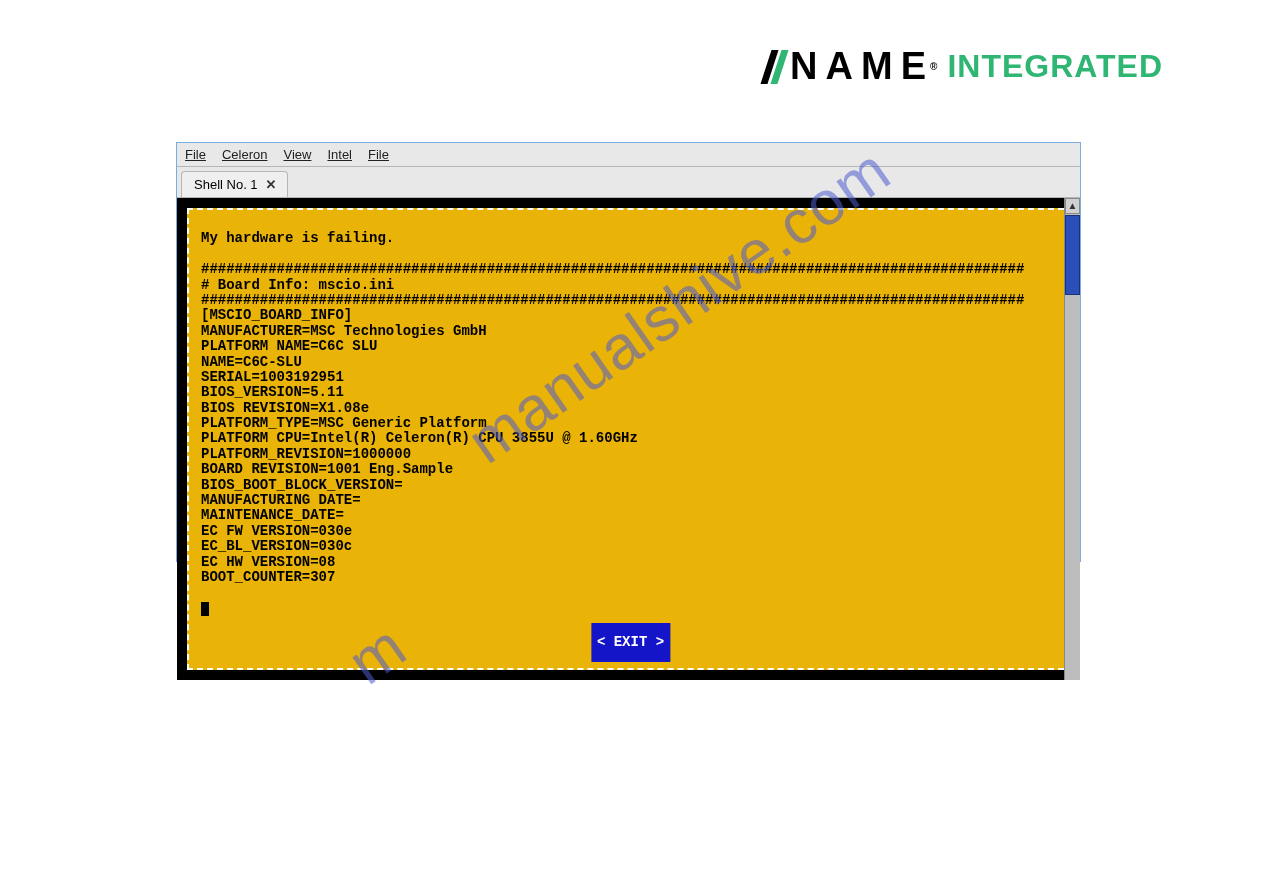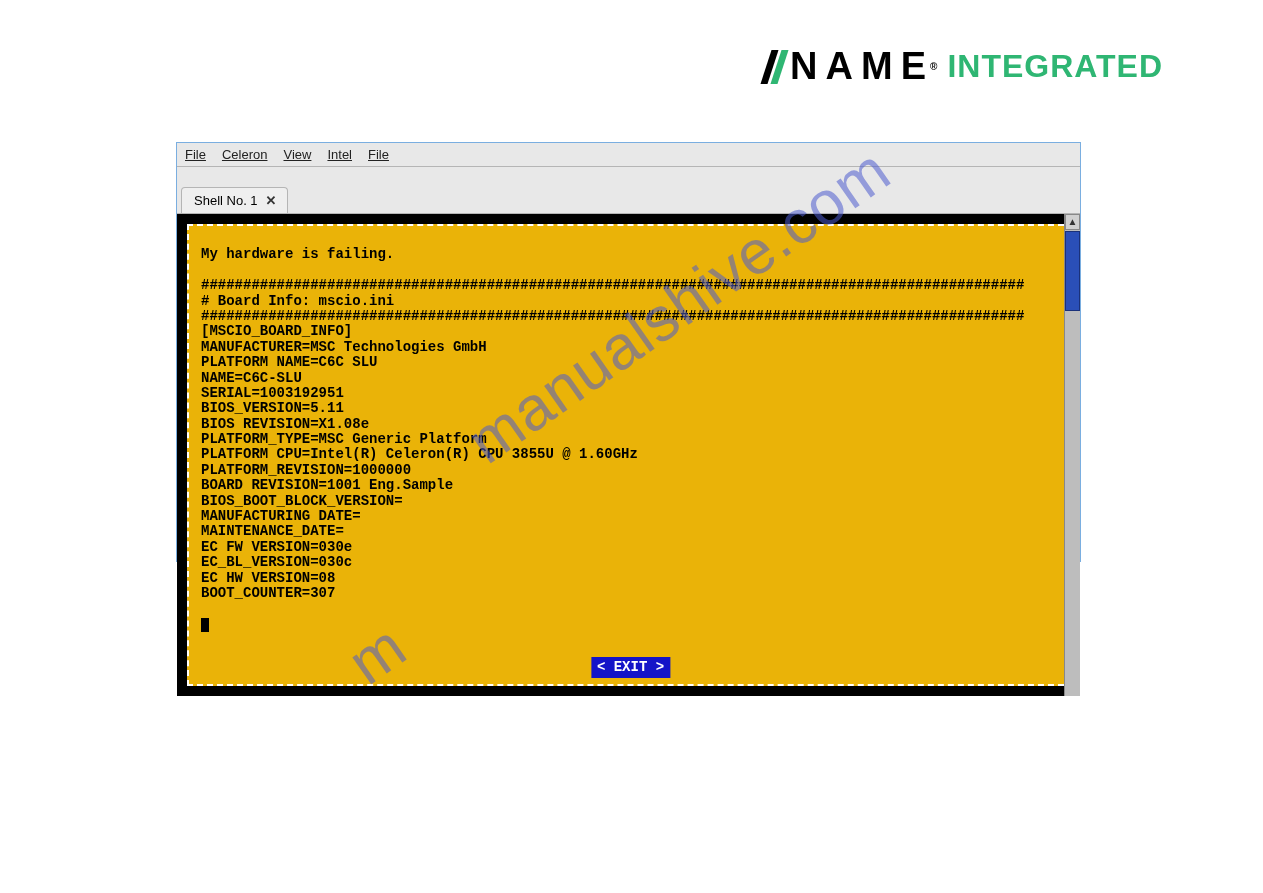--- a/index.html
+++ b/index.html
@@ -94,21 +94,21 @@
     .tab {
       background: #efefef;
       border: 1px solid #b5b5b5;
       border-bottom: none;
       padding: 5px 10px 5px 12px;
       font-size: 13px;
       border-radius: 4px 4px 0 0;
       display: flex;
       align-items: center;
       gap: 8px;
-      margin-top: 20px;
+      margin-top: 4px;
     }
     .tab-close { font-weight: bold; color: #333; }
     .term-outer {
       flex: 1;
       background: #000000;
       padding: 10px 6px 10px 10px;
       display: flex;
       position: relative;
     }
     .term-scroll {
@@ -150,21 +150,21 @@
     .term .exit-btn {
       position: absolute;
       bottom: 6px;
       left: 50%;
       transform: translateX(-50%);
       background: #1414c8;
       color: #ffffff;
       font-family: "Courier New", monospace;
       font-size: 14px;
       font-weight: bold;
-      padding: 3px 6px;
+      padding: 12px 6px;
     }
     .term pre { font-family: inherit; font-size: inherit; line-height: inherit; }
     .term .cursor {
       display: inline-block;
       width: 8px;
       height: 14px;
       background: #000;
       vertical-align: bottom;
     }
     .watermark {

